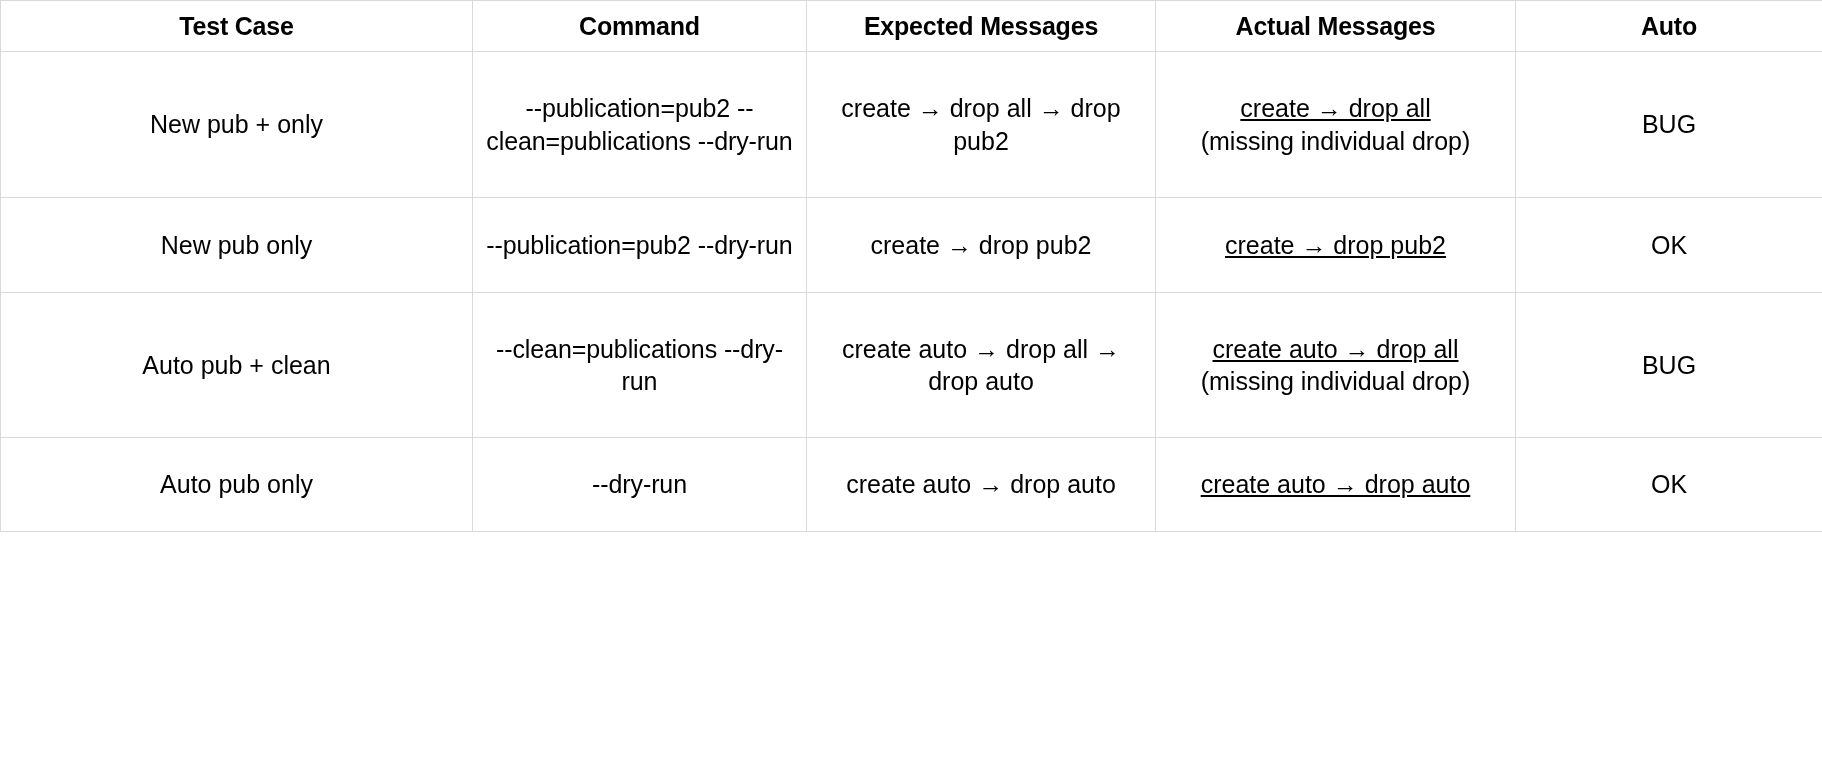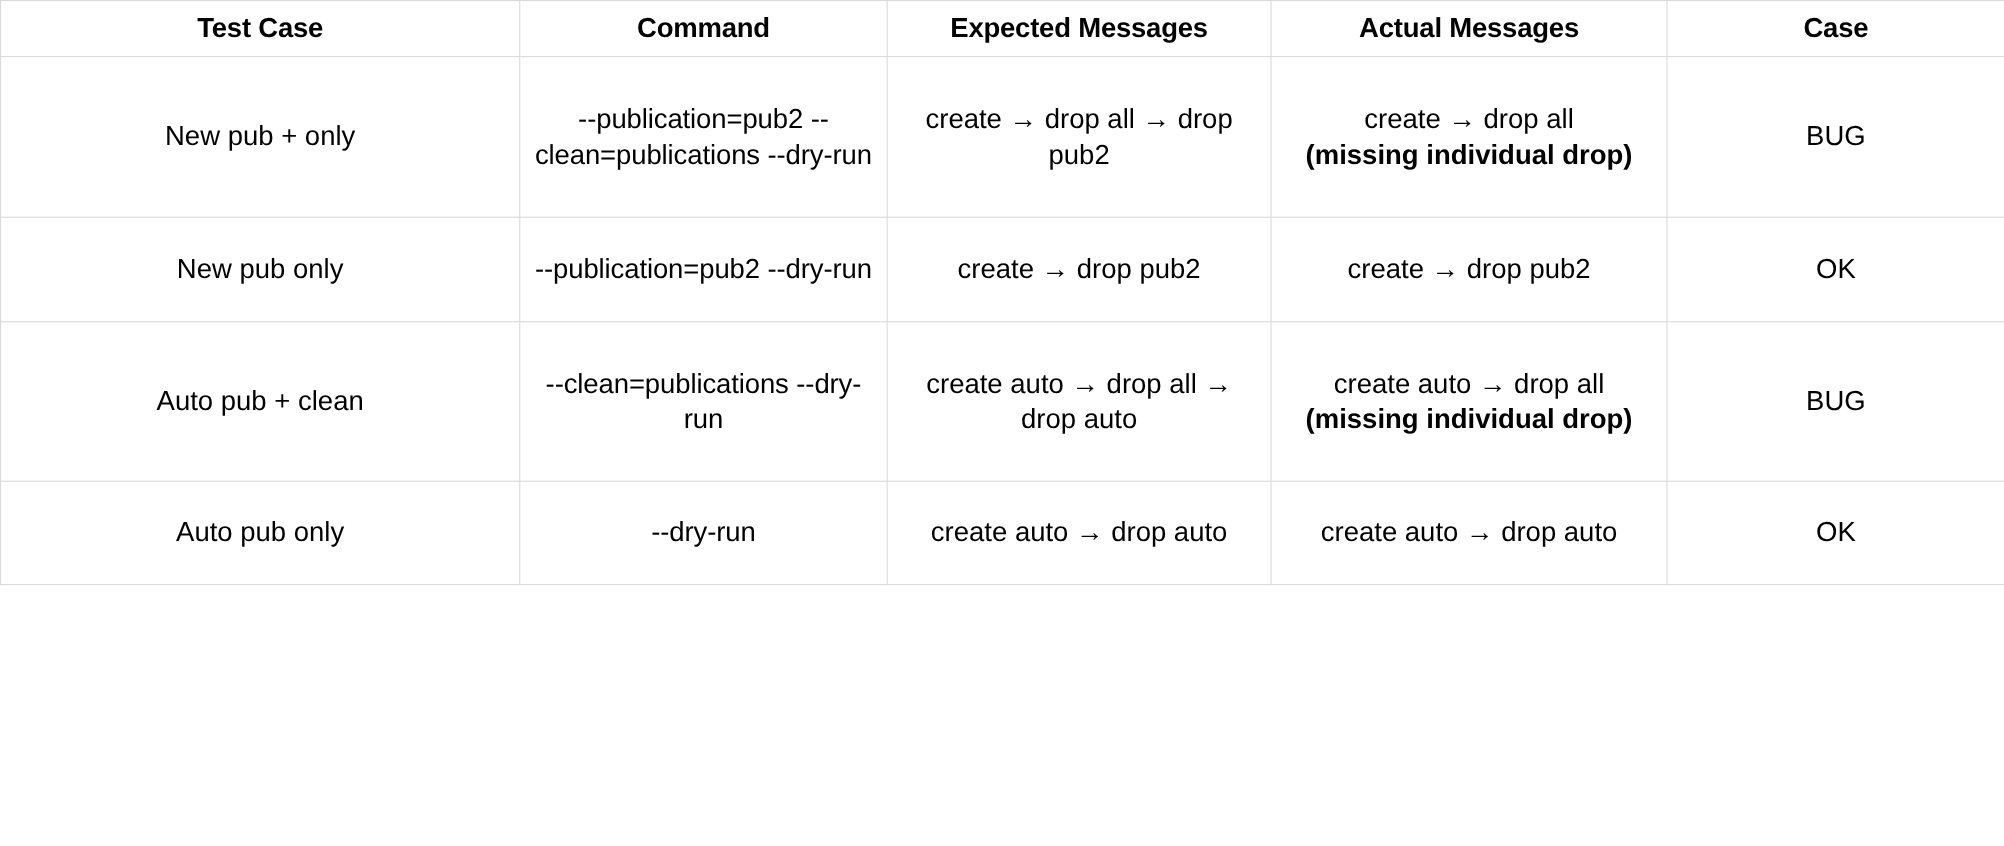--- a/index.html
+++ b/index.html
@@ -58,25 +58,26 @@
   }
   td.notes-cell {
     font-weight: bold;
     font-size: 25px;
   }
   td.cmd-cell {
     font-size: 25px;
     letter-spacing: -0.1px;
   }
   .bold-note {
-    font-weight: bold;
+    font-weight: normal;
     display: block;
   }
   .msg-line {
     display: inline;
+    text-decoration: underline;
   }
   
   tr.row-h145 td { height: 137px; }
   tr.row-h94  td { height: 86px; margin-left: 14px; }
   tr.row-h96  td { height: 88px; }
   tr.row-h144 td { height: 136px; }
   tr.row-h93  td { height: 85px; }
 </style>
 </head>
 <body>
@@ -89,21 +90,21 @@
       <col class="c-exp">
       <col class="c-act">
       <col class="c-notes">
     </colgroup>
     <thead>
       <tr>
         <th>Test Case</th>
         <th>Command</th>
         <th>Expected Messages</th>
         <th>Actual Messages</th>
-        <th>Case</th>
+        <th>Auto</th>
       </tr>
     </thead>
     <tbody>
 
       <tr class="row-h145">
         <td>New pub + only</td>
         <td class="cmd-cell">--publication=pub2 --clean=publications --dry-run</td>
         <td>create → drop all → drop pub2</td>
         <td>
           <span class="msg-line">create → drop all</span>

